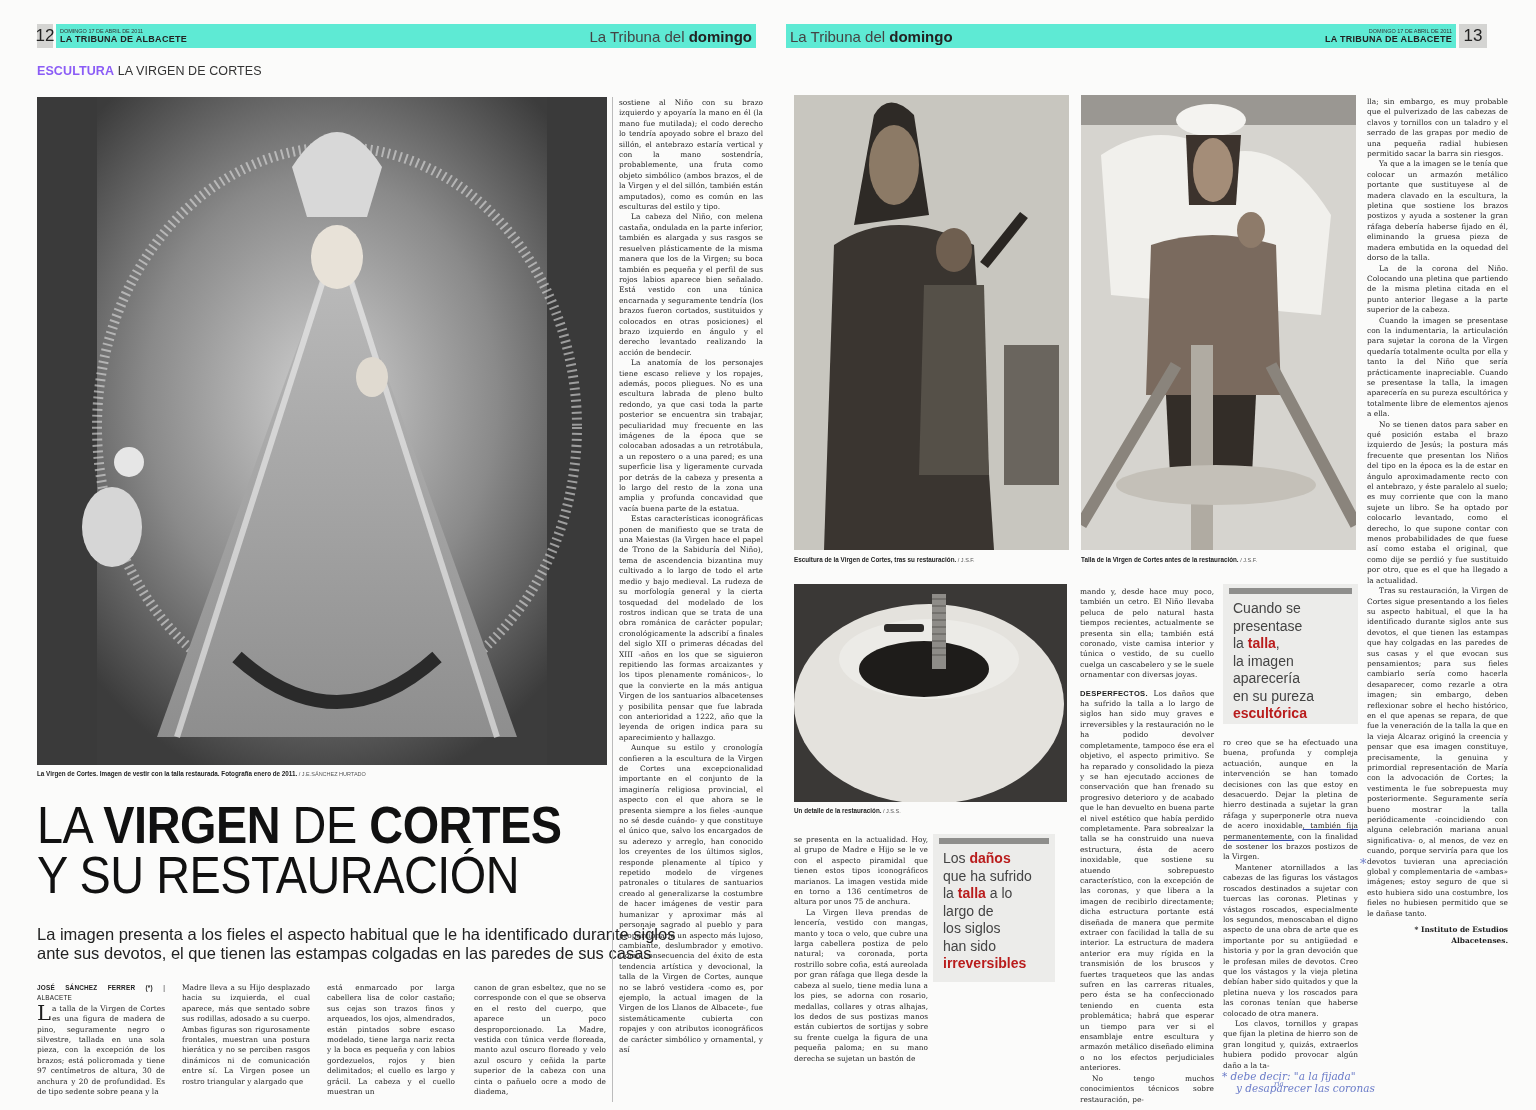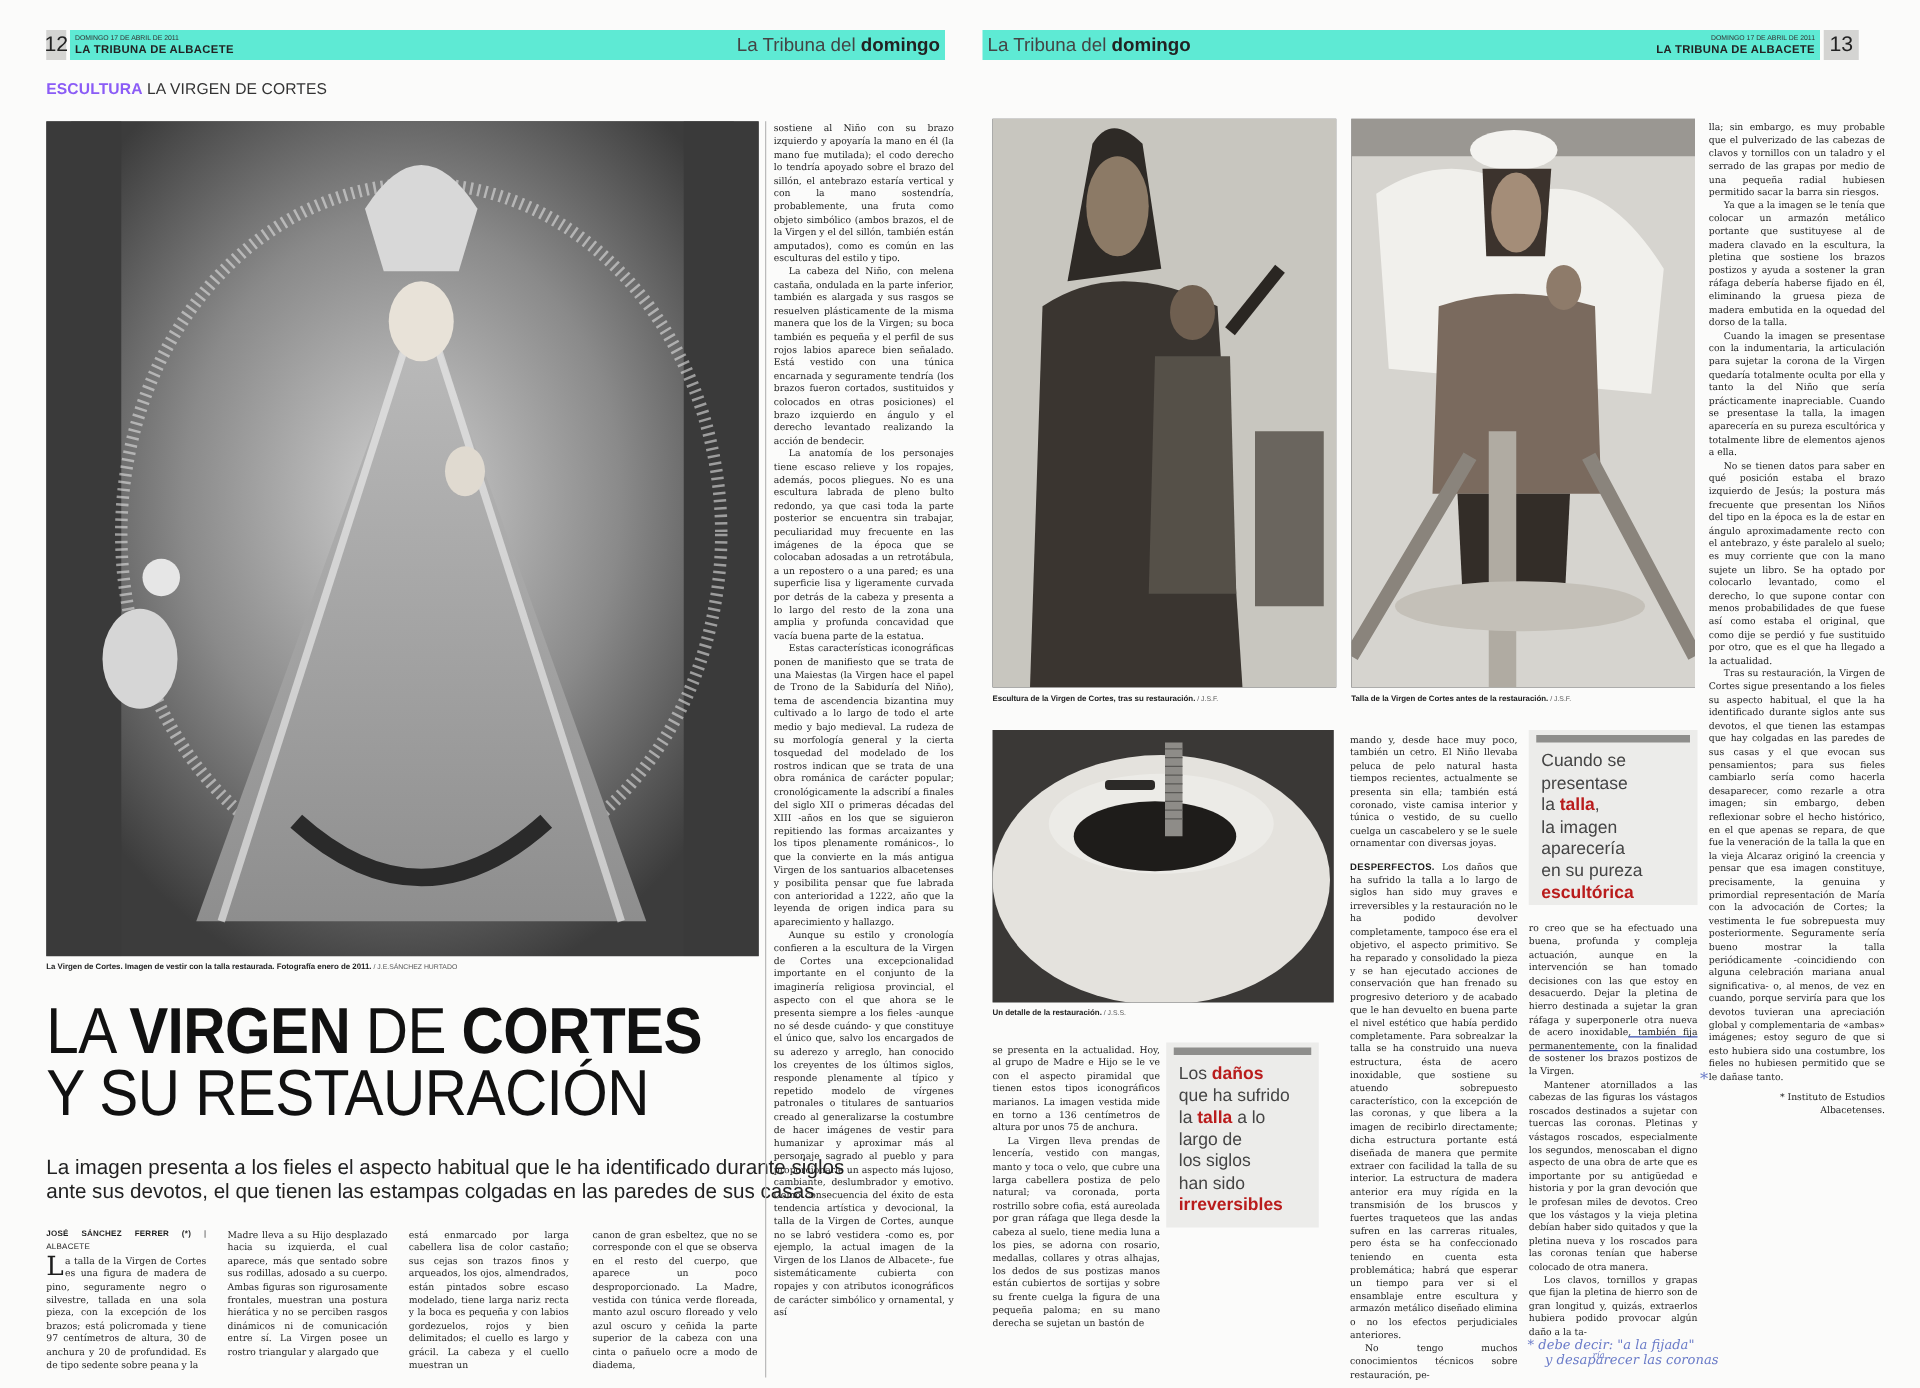--- a/index.html
+++ b/index.html
@@ -32,21 +32,21 @@
   .deck { font-family: "Liberation Sans", sans-serif; font-size: 16.5px; line-height: 19px; color: #222; white-space: nowrap; }
 
   
   .col { font-size: 7.4px; line-height: 10.4px; text-align: justify; color: #1d1d1d; hyphens: auto; }
   .col p { text-indent: 12px; }
   .col p.noindent { text-indent: 0; }
   .byline { font-family: "Liberation Sans", sans-serif; font-size: 6.4px; font-weight: bold; letter-spacing: 0.2px; }
   .byline span { font-weight: normal; }
   .dropcap { float: left; font-size: 21px; line-height: 17px; margin-right: 1px; margin-top: 1px; }
   .subhead { font-family: "Liberation Sans", sans-serif; font-weight: bold; font-size: 7.6px; letter-spacing: 0.3px; }
-  .sig { text-align: right; font-weight: normal; text-indent: 0; margin-top: 6px; }
+  .sig { text-align: right; font-weight: bold; text-indent: 0; margin-top: 6px; }
 
   
   .pull { background: #ececea; font-family: "Liberation Sans", sans-serif; color: #444; font-size: 14px; line-height: 17.5px; padding: 4px 0 0 10px; }
   .pull .bar { height: 6px; background: #8e8e8c; margin: 0 6px 6px -4px; }
   .pull b { color: #b91c1c; font-weight: 900; }
 
   .rule-v { background: #bbb; width: 1px; }
 
   
   .hand { font-family: "DejaVu Serif", serif; font-style: italic; color: #6a7bc8; font-size: 10.5px; line-height: 12px; }
@@ -218,20 +218,21 @@
 
 <div class="abs col" style="left:1223px;top:738px;width:135px;">
   <p class="noindent"><span>ro creo que se ha efectuado una buena, profunda y compleja actuación, aunque en la intervención se han tomado decisiones con las que estoy en desacuerdo. Dejar la pletina de hierro destinada a sujetar la gran ráfaga y superponerle otra nueva de acero inoxidable</span><span class="ink" style="text-decoration:underline;text-decoration-color:#3a4fb0;font-weight:normal;color:#1d1d1d;">, también fija permanentemente,</span><span> con la finalidad de sostener los brazos postizos de la Virgen.</span></p>
   <p>Mantener atornillados a las cabezas de las figuras los vástagos roscados destinados a sujetar con tuercas las coronas. Pletinas y vástagos roscados, especialmente los segundos, menoscaban el digno aspecto de una obra de arte que es importante por su antigüedad e historia y por la gran devoción que le profesan miles de devotos. Creo que los vástagos y la vieja pletina debían haber sido quitados y que la pletina nueva y los roscados para las coronas tenían que haberse colocado de otra manera.</p>
   <p>Los clavos, tornillos y grapas que fijan la pletina de hierro son de gran longitud y, quizás, extraerlos hubiera podido provocar algún daño a la ta-</p>
 </div>
 
 <div class="abs col" style="left:1367px;top:97px;width:141px;">
   <p class="noindent">lla; sin embargo, es muy probable que el pulverizado de las cabezas de clavos y tornillos con un taladro y el serrado de las grapas por medio de una pequeña radial hubiesen permitido sacar la barra sin riesgos.</p>
   <p>Ya que a la imagen se le tenía que colocar un armazón metálico portante que sustituyese al de madera clavado en la escultura, la pletina que sostiene los brazos postizos y ayuda a sostener la gran ráfaga debería haberse fijado en él, eliminando la gruesa pieza de madera embutida en la oquedad del dorso de la talla.</p>
+  <p>La de la corona del Niño. Colocando una pletina que partiendo de la misma pletina citada en el punto anterior llegase a la parte superior de la cabeza.</p>
   <p>Cuando la imagen se presentase con la indumentaria, la articulación para sujetar la corona de la Virgen quedaría totalmente oculta por ella y tanto la del Niño que sería prácticamente inapreciable. Cuando se presentase la talla, la imagen aparecería en su pureza escultórica y totalmente libre de elementos ajenos a ella.</p>
   <p>No se tienen datos para saber en qué posición estaba el brazo izquierdo de Jesús; la postura más frecuente que presentan los Niños del tipo en la época es la de estar en ángulo aproximadamente recto con el antebrazo, y éste paralelo al suelo; es muy corriente que con la mano sujete un libro. Se ha optado por colocarlo levantado, como el derecho, lo que supone contar con menos probabilidades de que fuese así como estaba el original, que como dije se perdió y fue sustituido por otro, que es el que ha llegado a la actualidad.</p>
   <p>Tras su restauración, la Virgen de Cortes sigue presentando a los fieles su aspecto habitual, el que la ha identificado durante siglos ante sus devotos, el que tienen las estampas que hay colgadas en las paredes de sus casas y el que evocan sus pensamientos; para sus fieles cambiarlo sería como hacerla desaparecer, como rezarle a otra imagen; sin embargo, deben reflexionar sobre el hecho histórico, en el que apenas se repara, de que fue la veneración de la talla la que en la vieja Alcaraz originó la creencia y pensar que esa imagen constituye, precisamente, la genuina y primordial representación de María con la advocación de Cortes; la vestimenta le fue sobrepuesta muy posteriormente. Seguramente sería bueno mostrar la talla periódicamente -coincidiendo con alguna celebración mariana anual significativa- o, al menos, de vez en cuando, porque serviría para que los devotos tuvieran una apreciación global y complementaria de «ambas» imágenes; estoy seguro de que si esto hubiera sido una costumbre, los fieles no hubiesen permitido que se le dañase tanto.</p>
   <p class="sig">* Instituto de Estudios Albacetenses.</p>
 </div>
 
 <div class="abs hand" style="left:1360px;top:858px;font-size:13px;">*</div>
 <div class="abs hand" style="left:1222px;top:1070px;">
   <div style="position:relative;">
     <span>* debe decir: "a la fijada"</span>

